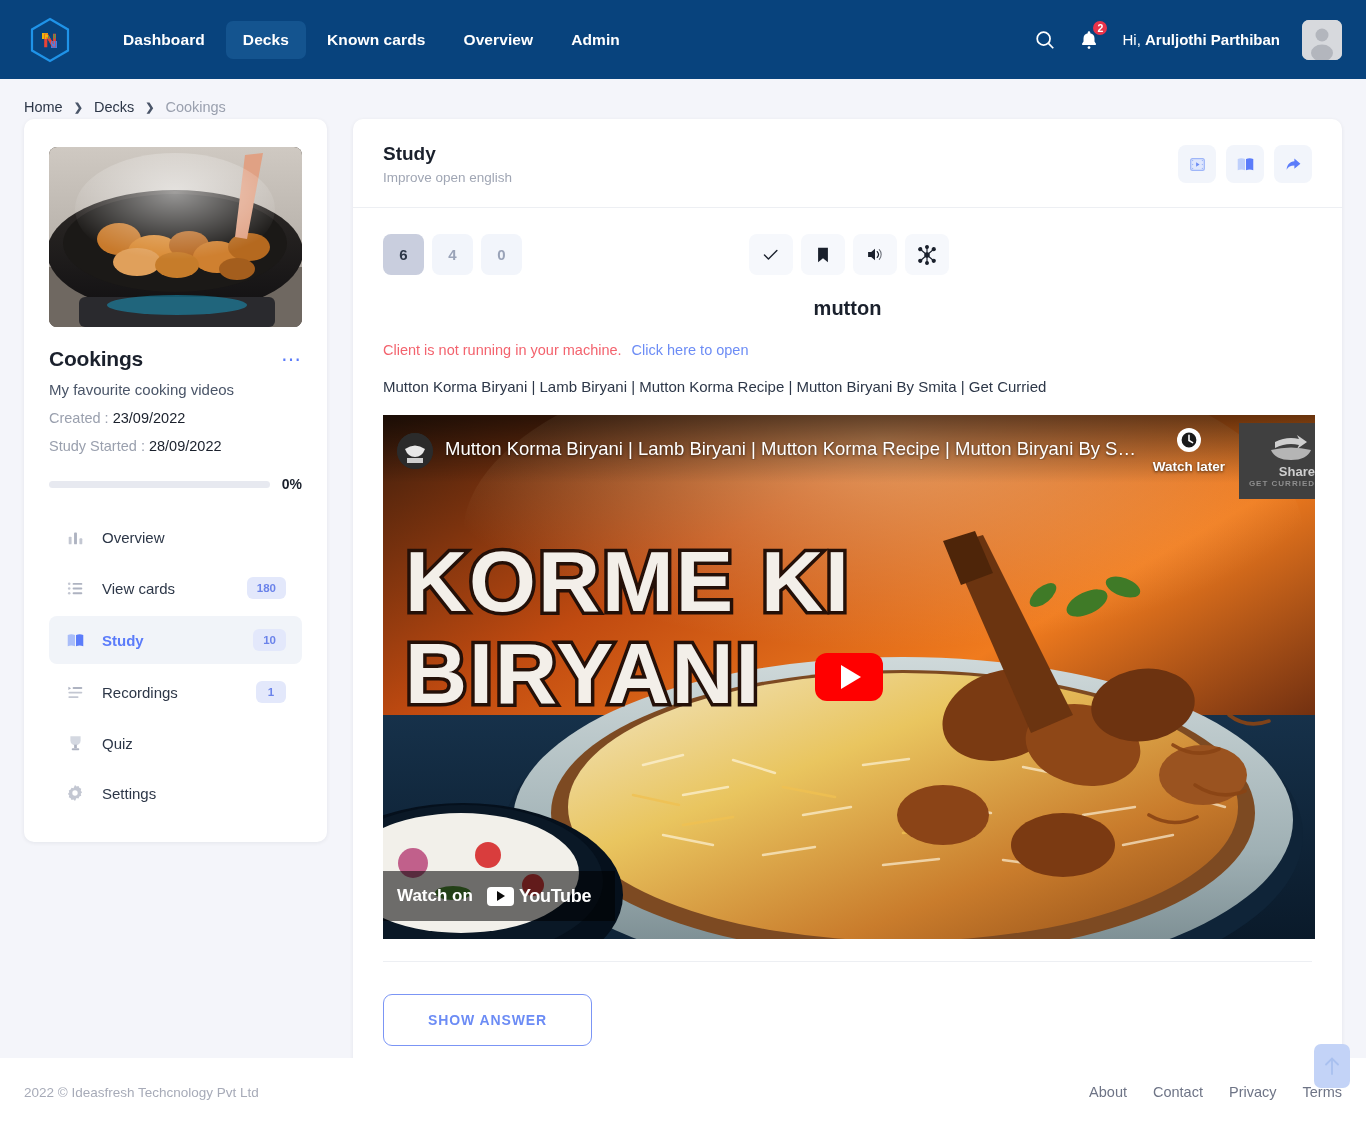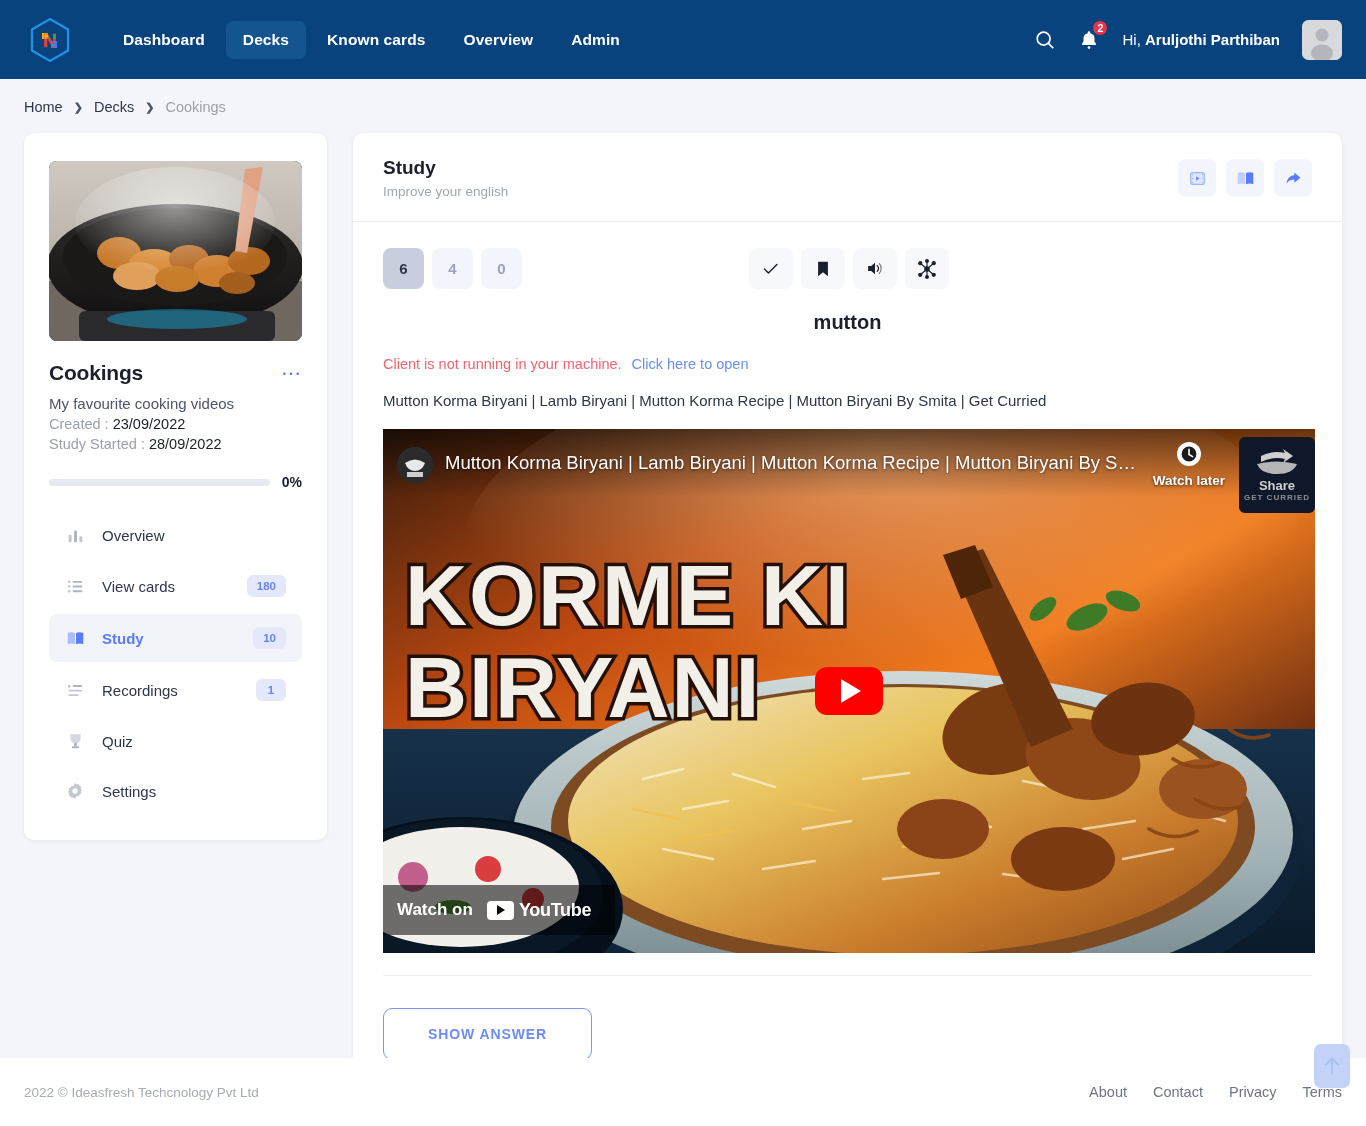--- a/index.html
+++ b/index.html
@@ -36,41 +36,41 @@
   .greet { color: #fff; font-size: 15px; }
   .greet b { font-weight: 700; }
   .avatar {
     width: 40px; height: 40px; border-radius: 7px;
     background: #d9dbdf; display: flex; align-items: flex-end; justify-content: center;
     overflow: hidden; cursor: pointer;
   }
   
   .breadcrumb {
     display: flex; align-items: center; gap: 11px;
-    padding: 20px 0 18px 24px; font-size: 14.5px;
+    padding: 20px 0 4px 24px; font-size: 14.5px;
   }
   .bc-link { color: #2d3748; font-weight: 500; cursor: pointer; }
   .bc-cur { color: #9aa0ae; font-weight: 500; }
   .bc-sep { color: #4a5568; font-size: 11px; font-weight: 700; }
   
   .page { display: flex; padding: 0 24px; gap: 26px; align-items: flex-start; }
   
   .side-card {
     width: 303px; background: #fff; border-radius: 10px;
     padding: 28px 25px 26px; box-shadow: 0 1px 4px rgba(16,24,40,.07);
   }
   .deck-thumb {
     width: 100%; height: 180px; border-radius: 8px; overflow: hidden;
     position: relative; background: #3a3028;
   }
   .deck-title-row { display: flex; align-items: center; margin-top: 20px; }
   .deck-title { font-size: 21px; font-weight: 700; color: #1a202c; letter-spacing: -.2px; }
   .dots { margin-left: auto; color: #5b7cfa; font-size: 20px; letter-spacing: 1px; line-height: 10px; cursor: pointer; }
   .deck-sub { margin-top: 10px; font-size: 15px; color: #4a5568; }
-  .deck-meta { margin-top: 4px; font-size: 14.5px; color: #1a202c; }
+  .deck-meta { margin-top: 12px; font-size: 14.5px; color: #1a202c; }
   .deck-meta .lbl { color: #9aa0ae; }
   .progress-row { display: flex; align-items: center; gap: 12px; margin-top: 22px; }
   .progress-track { flex: 1; height: 7px; background: #e7e9f0; border-radius: 4px; overflow: hidden; }
   .progress-fill { height: 100%; background: #5b7cfa; border-radius: 4px; }
   .progress-pct { font-size: 14px; font-weight: 700; color: #1a202c; }
   .menu { margin-top: 22px; display: flex; flex-direction: column; gap: 4px; }
   .menu-item {
     display: flex; align-items: center; gap: 17px;
     padding: 13px 16px; border-radius: 8px; cursor: pointer;
   }
@@ -143,22 +143,22 @@
     white-space: nowrap; overflow: hidden; text-overflow: ellipsis;
     max-width: 700px; text-shadow: 0 1px 3px rgba(0,0,0,.6); cursor: pointer;
   }
   .watch-later {
     position: absolute; top: 12px; right: 90px;
     display: flex; flex-direction: column; align-items: center; gap: 6px; cursor: pointer;
   }
   .wl-text { color: #fff; font-size: 13.5px; font-weight: 600; text-shadow: 0 1px 3px rgba(0,0,0,.7); }
   .share-box {
     position: absolute; top: 8px; right: 0px; width: 76px; height: 76px;
-    background: #0f172a; display: flex; flex-direction: column;
-    align-items: center; justify-content: center; cursor: pointer; border-radius: 6px;
+    background: #404040; display: flex; flex-direction: column;
+    align-items: flex-end; justify-content: center; cursor: pointer;
   }
   .share-text { color: #cfcfcf; font-size: 13px; font-weight: 600; margin-top: -4px; }
   .share-sub { color: #8e8e8e; font-size: 8px; letter-spacing: 1px; font-weight: 700; }
   .play-btn {
     position: absolute; left: 50%; top: 50%; transform: translate(-50%,-50%);
     width: 68px; height: 48px; background: #f00; border-radius: 12px;
     display: flex; align-items: center; justify-content: center; cursor: pointer;
   }
   .play-tri { width: 0; height: 0; border-left: 20px solid #fff; border-top: 12px solid transparent; border-bottom: 12px solid transparent; margin-left: 4px; }
   .watch-on {
@@ -389,21 +389,21 @@
         </span>
         <span class="menu-label">Settings</span>
       </div>
     </div>
   </div>
 
   <div class="main-card">
     <div class="study-head">
       <div>
         <div class="study-title">Study</div>
-        <div class="study-sub">Improve your english</div>
+        <div class="study-sub">Improve open english</div>
       </div>
       <div class="head-actions">
         <div class="sq-btn">
           <svg width="17" height="17" viewBox="0 0 20 20" fill="none" stroke="#9fb6f8" stroke-width="1.5">
             <rect x="2" y="3" width="16" height="14" rx="2.2" fill="#dfe7fd" stroke="#9fb6f8"></rect>
             <path d="M8.4 7.3l4 2.7-4 2.7z" fill="#6c8cf5" stroke="none"></path>
             <rect x="3.6" y="4.6" width="1.3" height="1.4" fill="#9fb6f8" stroke="none"></rect>
             <rect x="3.6" y="9.3" width="1.3" height="1.4" fill="#9fb6f8" stroke="none"></rect>
             <rect x="3.6" y="14" width="1.3" height="1.4" fill="#9fb6f8" stroke="none"></rect>
             <rect x="15.1" y="4.6" width="1.3" height="1.4" fill="#9fb6f8" stroke="none"></rect>

